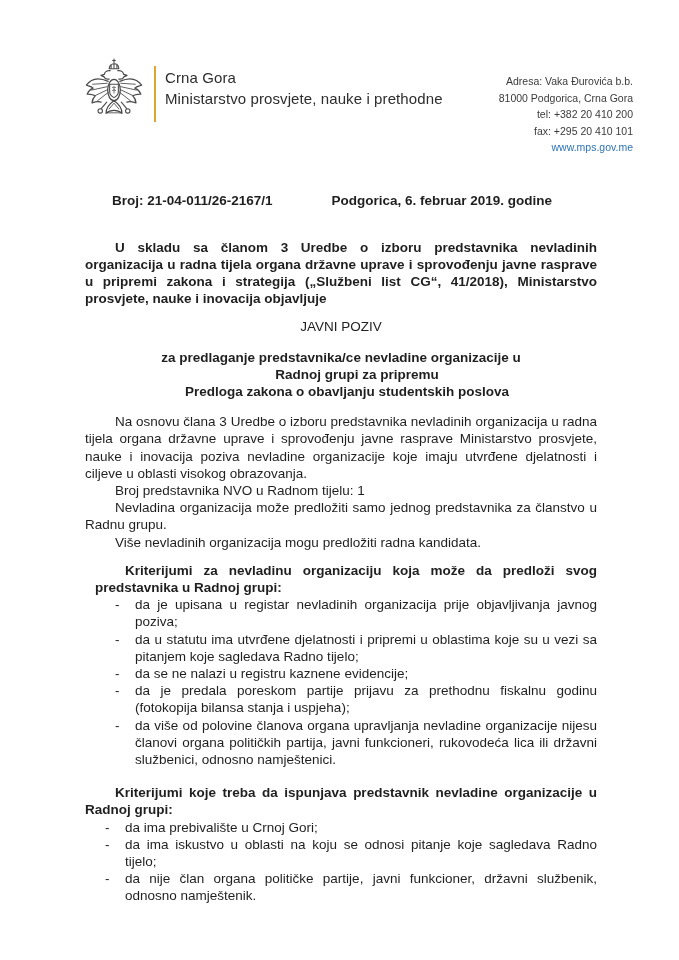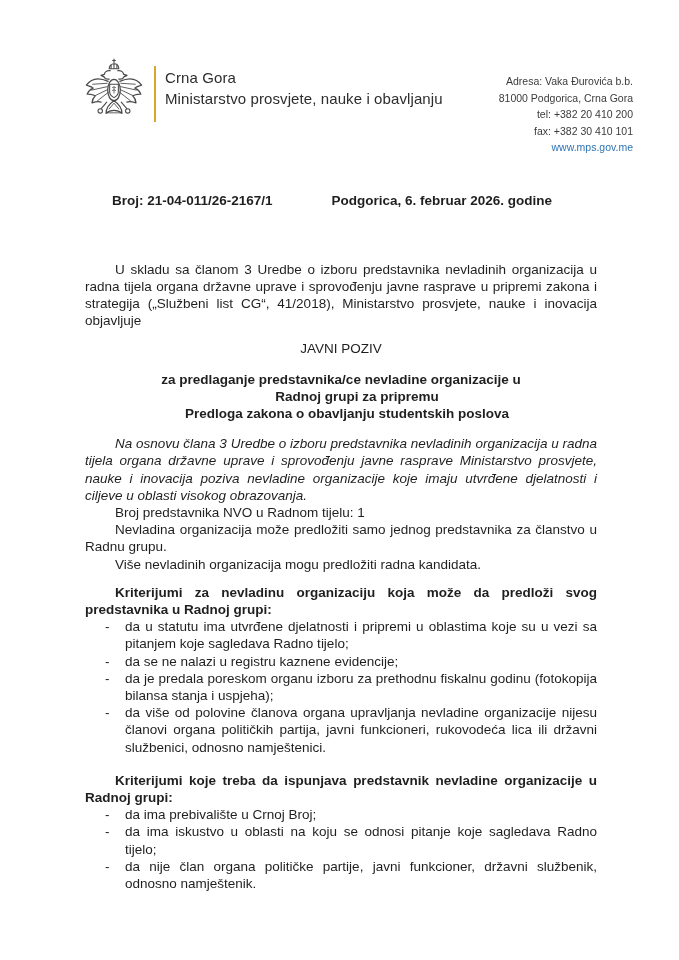--- a/index.html
+++ b/index.html
@@ -60,41 +60,41 @@
   
   .content{
     margin:0 77px 0 80px;
     font-size:13.5px;
     line-height:17.2px;
   }
   .para{
     text-align:justify;
     text-indent:30px;
   }
-  .intro{ margin-top:52px; }
+  .intro{ margin-top:30px;font-weight:bold; }
   .doc-title{
     margin-top:11px;
     text-align:center;
     font-size:13.5px;
     font-weight:normal;
     line-height:17.2px;
   }
   .subtitle{ margin-top:13px; text-align:center; }
   .subtitle .s-line{ line-height:17.2px;font-weight:bold; }
   .subtitle .s-line:nth-child(2){ transform:translateX(16px); }
   .subtitle .s-line:nth-child(3){ transform:translateX(6px); }
-  .body-para{ margin-top:13px;font-style:italic; }
+  .body-para{ margin-top:13px; }
   .crit-heading{
     font-size:13.5px;
     font-weight:bold;
     text-align:justify;
     text-indent:30px;
     line-height:17.2px;
   }
-  .crit-org{ margin-top:11px; }
+  .crit-org{ margin-top:11px;margin-left:10px; }
   .crit-rep{ margin-top:16px; }
   ul.dash-list{ list-style:none; padding-left:40px; }
   ul.dash-list li{
     position:relative;
     text-align:justify;
     line-height:17.2px;
   }
   ul.dash-list li::before{
     content:"-";
     position:absolute;
@@ -132,35 +132,35 @@
         <circle cx="46.2" cy="54.5" r="2.3" stroke-width="1.1"></circle>
       </g>
       <path d="M27.5 27 h9 v7.6 c0 3-1.9 5-4.5 6.2 c-2.6-1.2-4.5-3.2-4.5-6.2 z" fill="#ffffff" stroke="#4a4a4a" stroke-width="1.1"></path>
       <path d="M30 30.8 c1.2-1.4 2.8-1.4 4 0 M30 33.8 c1.2-1.4 2.8-1.4 4 0 M32 36.5 v-7" stroke="#4a4a4a" stroke-width=".8" fill="none"></path>
     </svg>
 
     <div class="gold-divider"></div>
 
     <div class="org-block">
       <div>Crna Gora</div>
-      <div>Ministarstvo prosvjete, nauke i obavljanju</div>
+      <div>Ministarstvo prosvjete, nauke i prethodne</div>
     </div>
 
     <div class="address-block">
       <div>Adresa: Vaka Đurovića b.b.</div>
       <div>81000 Podgorica, Crna Gora</div>
       <div>tel: +382 20 410 200</div>
-      <div>fax: +382 30 410 101</div>
+      <div>fax: +295 20 410 101</div>
       <div class="website">www.mps.gov.me</div>
     </div>
   </div>
 
   <div class="ref-line">
     <span>Broj: 21-04-011/26-2167/1</span>
-    <span>Podgorica, 6. februar 2026. godine</span>
+    <span>Podgorica, 6. februar 2019. godine</span>
   </div>
 
   <div class="content">
 
     <p class="para intro">U skladu sa članom 3 Uredbe o izboru predstavnika nevladinih organizacija u radna tijela organa državne uprave i sprovođenju javne rasprave u pripremi zakona i strategija („Službeni list CG“, 41/2018), Ministarstvo prosvjete, nauke i inovacija objavljuje</p>
 
     <div class="doc-title">JAVNI POZIV</div>
 
     <div class="subtitle">
       <div class="s-line">za predlaganje predstavnika/ce  nevladine organizacije u</div>
@@ -170,37 +170,38 @@
 
     <p class="para body-para">Na osnovu člana 3 Uredbe o izboru predstavnika nevladinih organizacija u radna tijela organa državne uprave i sprovođenju javne rasprave Ministarstvo prosvjete, nauke i inovacija poziva nevladine organizacije koje imaju utvrđene djelatnosti i ciljeve u oblasti  visokog obrazovanja.</p>
     <p class="para">Broj predstavnika NVO u Radnom tijelu: 1</p>
     <p class="para">Nevladina organizacija može predložiti samo jednog predstavnika za članstvo u Radnu grupu.</p>
     <p class="para">Više nevladinih organizacija mogu predložiti radna kandidata.</p>
 
     <div class="crit-org">
       <div class="crit-heading">Kriterijumi za nevladinu organizaciju koja može da predloži svog predstavnika u Radnoj grupi:</div>
       <ul class="dash-list">
 
+          <li>da je upisana u registar nevladinih organizacija prije objavljivanja javnog poziva;</li>
 
           <li>da u statutu ima utvrđene djelatnosti i pripremi u oblastima koje su u vezi sa pitanjem koje sagledava Radno tijelo;</li>
 
           <li>da se ne nalazi u registru kaznene evidencije;</li>
 
 
-          <li>da je predala poreskom organu izboru za prethodnu fiskalnu godinu (fotokopija bilansa stanja i uspjeha);</li>
+          <li>da je predala poreskom partije prijavu za prethodnu fiskalnu godinu (fotokopija bilansa stanja i uspjeha);</li>
 
           <li>da više od polovine članova organa upravljanja nevladine organizacije nijesu članovi organa političkih partija, javni funkcioneri, rukovodeća lica ili državni službenici, odnosno namještenici.</li>
         </ul>
     </div>
 
     <div class="crit-rep">
       <div class="crit-heading">Kriterijumi koje treba da ispunjava predstavnik nevladine organizacije u Radnoj grupi:</div>
       <ul class="dash-list">
 
-          <li>da ima prebivalište u Crnoj Broj;</li>
+          <li>da ima prebivalište u Crnoj Gori;</li>
 
           <li>da ima iskustvo u oblasti na koju se odnosi pitanje koje sagledava Radno tijelo;</li>
 
           <li>da nije član organa političke partije, javni funkcioner, državni službenik, odnosno namještenik.</li>
         </ul>
     </div>
 
   </div>
 </div>
 

